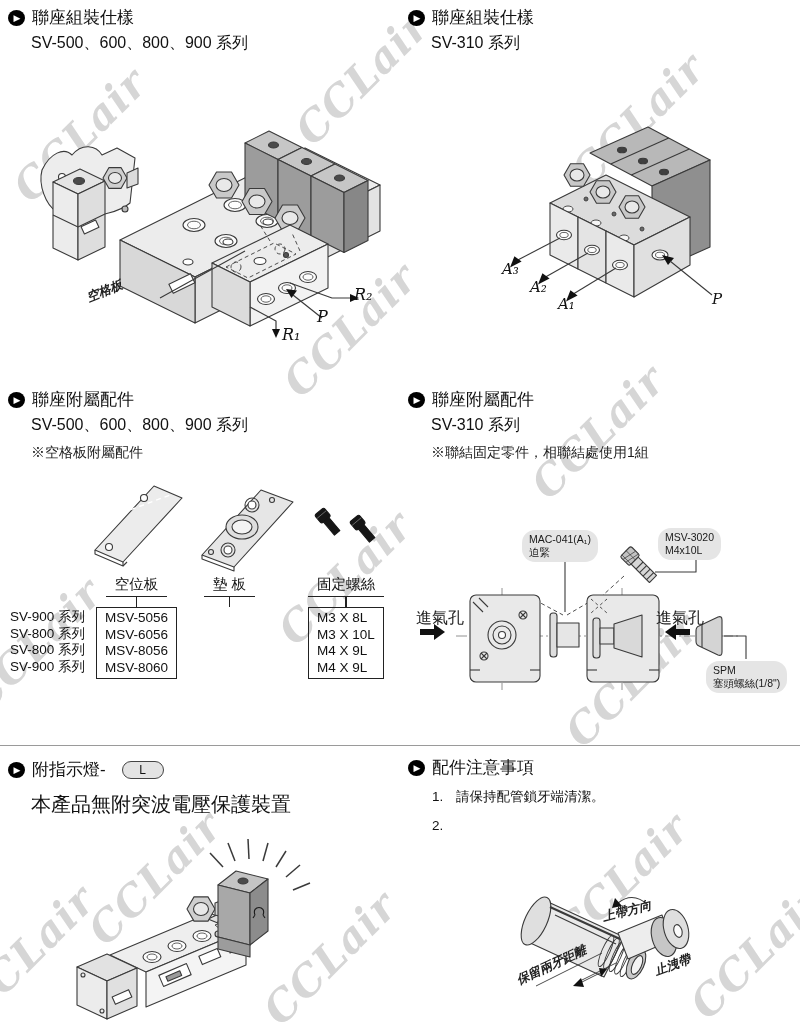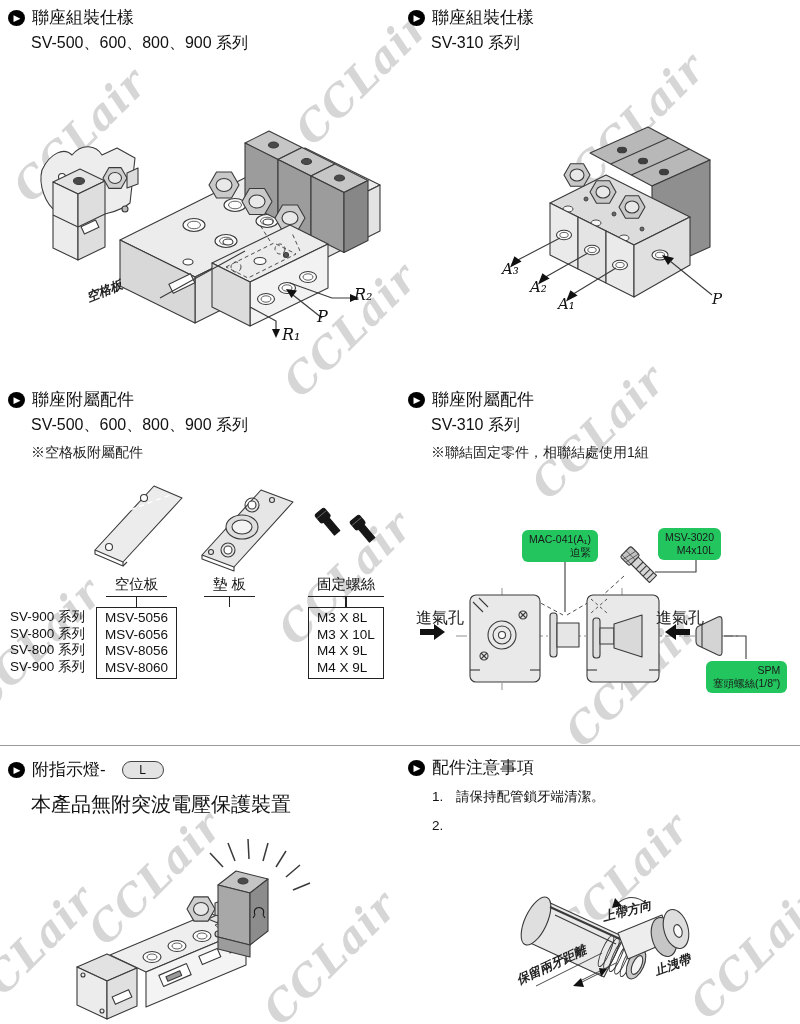--- a/index.html
+++ b/index.html
@@ -13,21 +13,21 @@
   .bullet{width:16px;height:16px;border-radius:50%;background:#000;color:#fff;
           display:inline-flex;align-items:center;justify-content:center;
           font-size:9px;padding-left:1px;flex:0 0 auto;}
   .title{font-weight:normal;font-size:17px;white-space:nowrap;}
   .subtitle{font-weight:normal;font-size:16px;margin:4px 0 0 23px;white-space:nowrap;}
   .note{font-size:14px;margin:8px 0 0 23px;white-space:nowrap;color:#1c1c1c;}
   .dwrap{position:absolute;}
   .dwrap svg{position:absolute;left:0;top:0;}
   .dlabel{position:absolute;font:italic 16px "DejaVu Serif","Liberation Serif",serif;color:#111;white-space:nowrap;}
   .cnlabel{position:absolute;font-style:italic;font-weight:bold;font-size:12.5px;color:#222;white-space:nowrap;}
-  .pill{position:absolute;background:#22c55e;border-radius:6px;text-align:right;
+  .pill{position:absolute;background:#e5e5e5;border-radius:13px;text-align:left;
         font-size:10.5px;line-height:1.25;padding:3px 7px;color:#1a1a1a;white-space:nowrap;}
   .plainlab{position:absolute;font-size:16px;color:#222;white-space:nowrap;}
   
   .acc-table{position:absolute;left:8px;top:575px;width:392px;height:118px;font-size:13.5px;}
   .trow-labels{position:absolute;left:2px;top:34px;line-height:16.5px;white-space:nowrap;}
   .tcol{position:absolute;top:0;display:flex;flex-direction:column;align-items:center;}
   .tcol-head{font-size:14.5px;border-bottom:1.5px solid #222;padding:0 9px 2px;white-space:nowrap;}
   .tick{width:1.5px;height:10px;background:#222;}
   .tbox{border:1.5px solid #222;padding:2px 8px;line-height:16.5px;white-space:nowrap;}
   .divider{position:absolute;left:0;top:745px;width:800px;height:0;border-top:1.6px solid #9a9a9a;}

